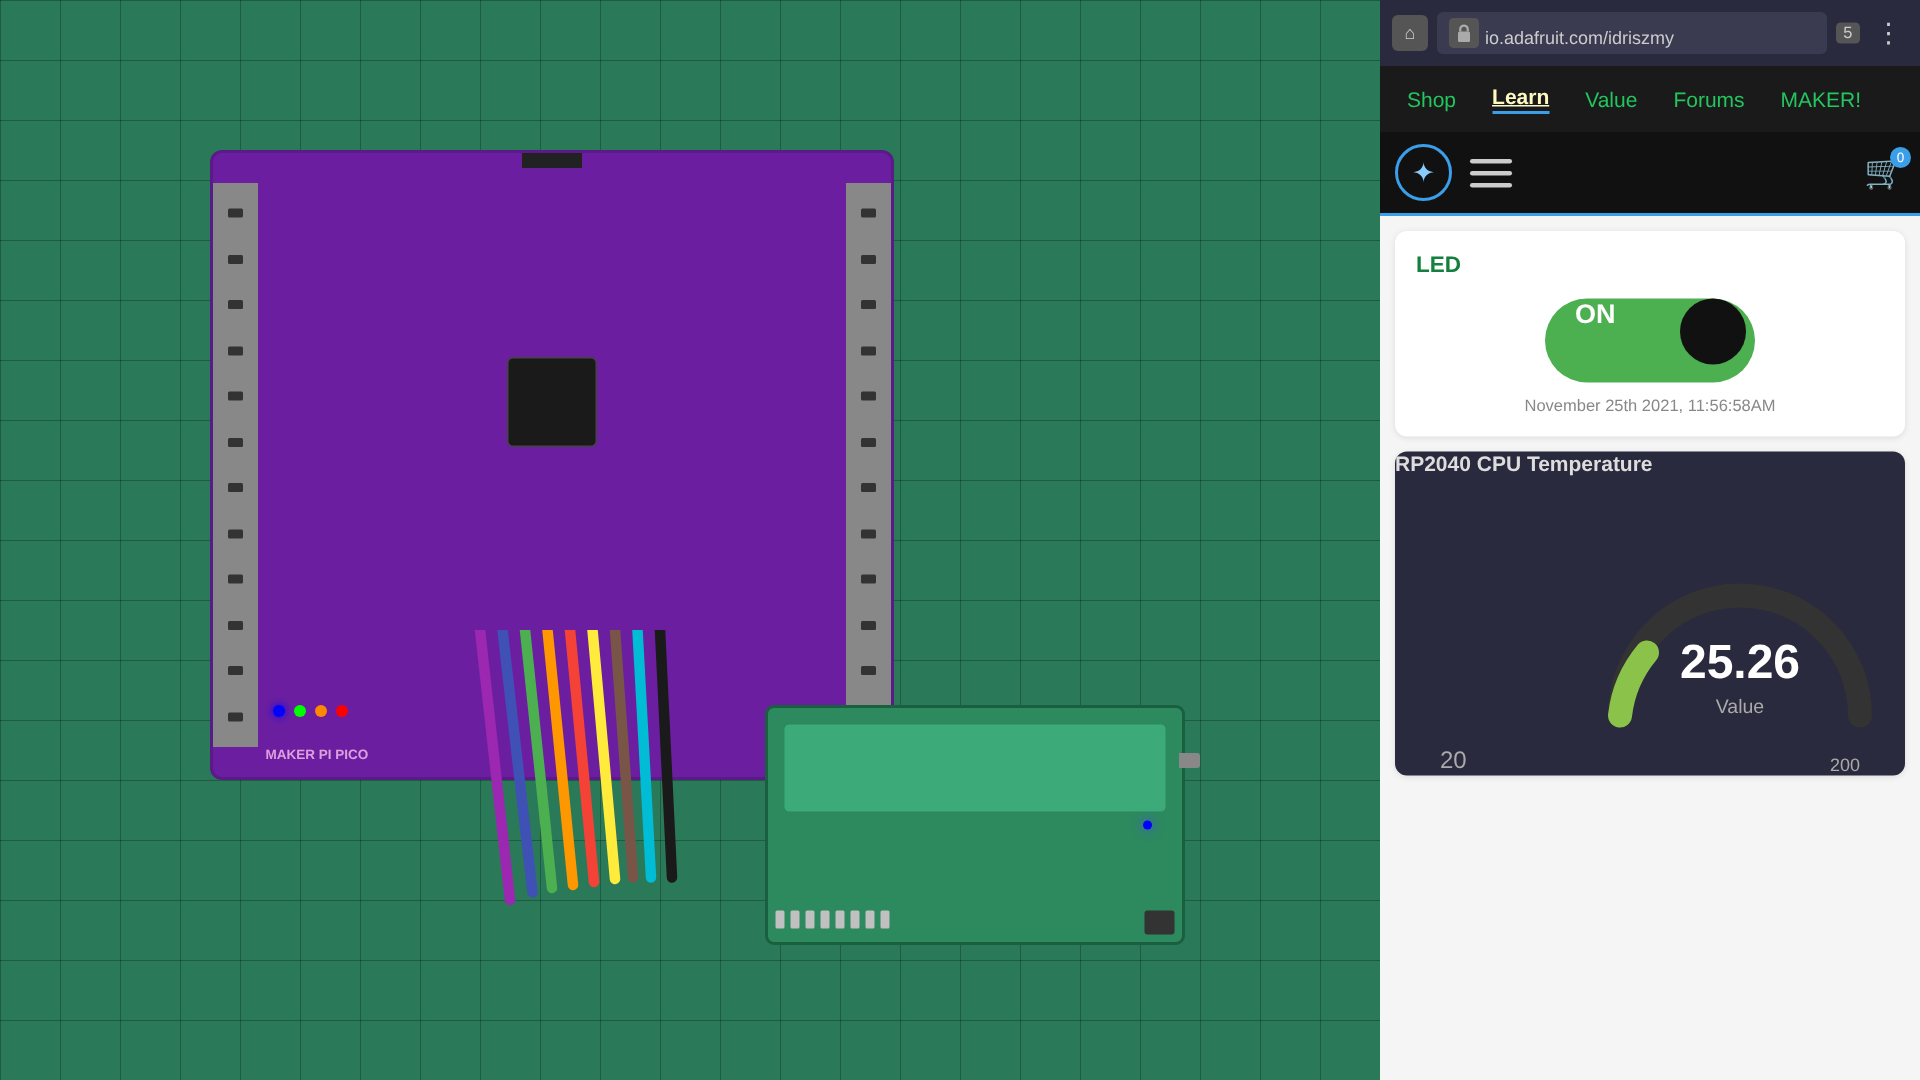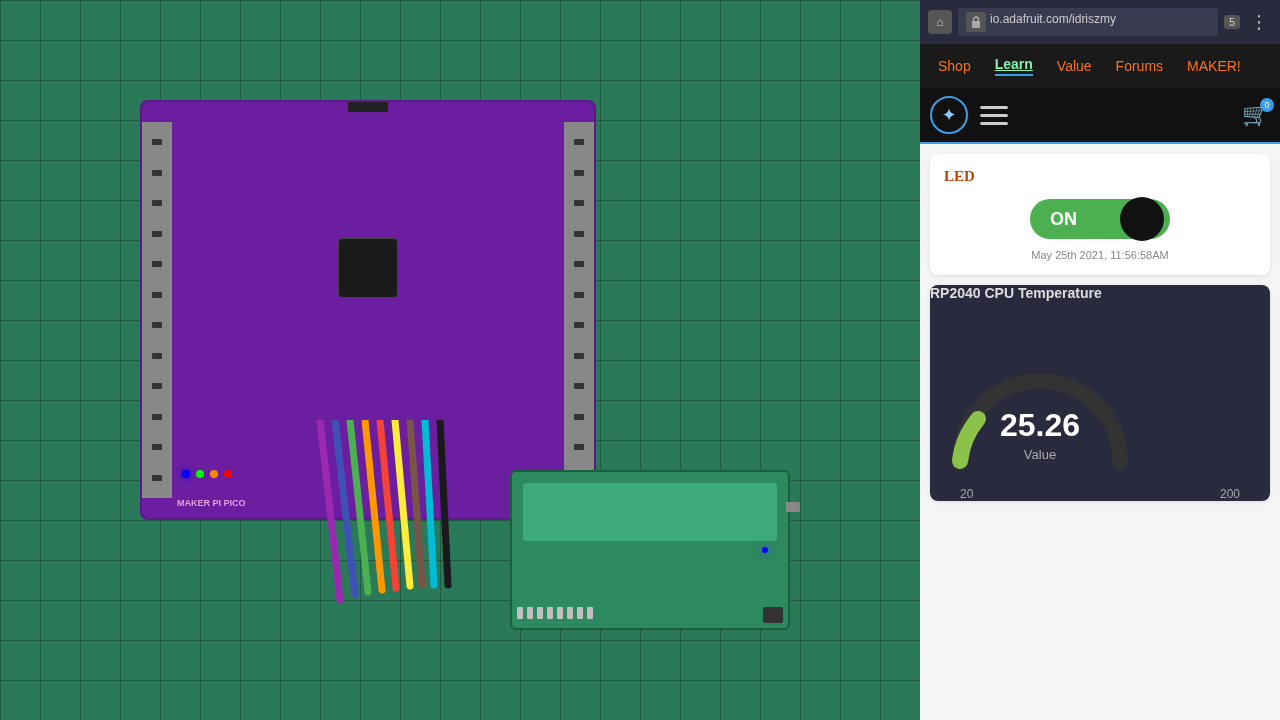--- a/index.html
+++ b/index.html
@@ -154,21 +154,21 @@
       justify-content: center;
       flex-shrink: 0;
     }
 
     .url-bar {
       flex: 1;
       background: #3a3a50;
       border-radius: 4px;
       padding: 4px 8px;
       display: flex;
-      align-items: flex-start;
+      align-items: flex-end;
       gap: 4px;
     }
 
     .url-text {
       color: #ccc;
       font-size: 12px;
     }
 
     .tab-count {
       background: #555;
@@ -189,29 +189,29 @@
     .nav-bar {
       background: #1a1a1a;
       display: flex;
       align-items: center;
       padding: 0 8px;
       height: 44px;
       gap: 4px;
     }
 
     .nav-item {
-      color: #f97316;
+      color: #22c55e;
       font-size: 14px;
       padding: 8px 10px;
       cursor: pointer;
       border-radius: 3px;
     }
 
     .nav-item.active {
-      color: #86efac;
+      color: #fef9c3;
       font-weight: bold;
       text-decoration: underline;
     }
 
     .nav-item.active::after {
       content: '';
       display: block;
       height: 2px;
       background: #3b9ee8;
       margin-top: 2px;
@@ -345,39 +345,37 @@
       background: #fff;
       margin: 10px;
       border-radius: 8px;
       padding: 14px;
       box-shadow: 0 1px 4px rgba(0,0,0,0.1);
     }
 
     .widget-title {
       font-size: 15px;
       font-weight: 600;
-      color: #c2410c;
+      color: #15803d;
       margin-bottom: 14px;
-      font-family: Liberation Serif, serif;
     }
 
     
     .toggle-container {
       display: flex;
       justify-content: center;
       margin: 10px 0;
     }
 
     .toggle-switch {
       width: 140px;
-      height: 40px;
+      height: 56px;
       background: #4caf50;
       border-radius: 28px;
       display: flex;
-      align-items: center;
       position: relative;
       cursor: pointer;
       padding: 0 6px;
     }
 
     .toggle-label-on {
       color: white;
       font-weight: bold;
       font-size: 18px;
       margin-left: 14px;
@@ -412,36 +410,36 @@
       font-size: 14px;
       font-weight: 600;
       color: #222;
       margin-bottom: 10px;
     }
 
     
     .gauge-container {
       display: flex;
       flex-direction: column;
-      align-items: flex-start;
+      align-items: flex-end;
       position: relative;
       padding: 10px 0 20px;
     }
 
     .gauge-svg {
       width: 220px;
       height: 160px;
     }
 
     .gauge-min-label {
       position: absolute;
       bottom: 0px;
       left: 30px;
       color: #aaa;
-      font-size: 12px;
+      font-size: 16px;
       margin-top: 24px;
     }
 
     .gauge-max-label {
       position: absolute;
       bottom: 0px;
       right: 30px;
       color: #aaa;
       font-size: 12px;
     }
@@ -587,21 +585,21 @@
 
 
     <div class="widget-card">
       <div class="widget-title">LED</div>
       <div class="toggle-container">
         <div class="toggle-switch">
           <span class="toggle-label-on">ON</span>
           <div class="toggle-knob"></div>
         </div>
       </div>
-      <div class="widget-timestamp">May 25th 2021, 11:56:58AM</div>
+      <div class="widget-timestamp">November 25th 2021, 11:56:58AM</div>
     </div>
 
     <div class="temp-card gauge-bg-card">
       <div class="temp-title" style="color:#ddd;">RP2040 CPU Temperature</div>
       <div class="gauge-container">
         <svg class="gauge-svg" viewBox="0 0 220 160">
 
           <path d="M 30 140 A 80 80 0 1 1 190 140" fill="none" stroke="#333" stroke-width="16" stroke-linecap="round"></path>
 
           <path d="M 30 140 A 80 80 0 0 1 48 98" fill="none" stroke="#8bc34a" stroke-width="16" stroke-linecap="round"></path>

